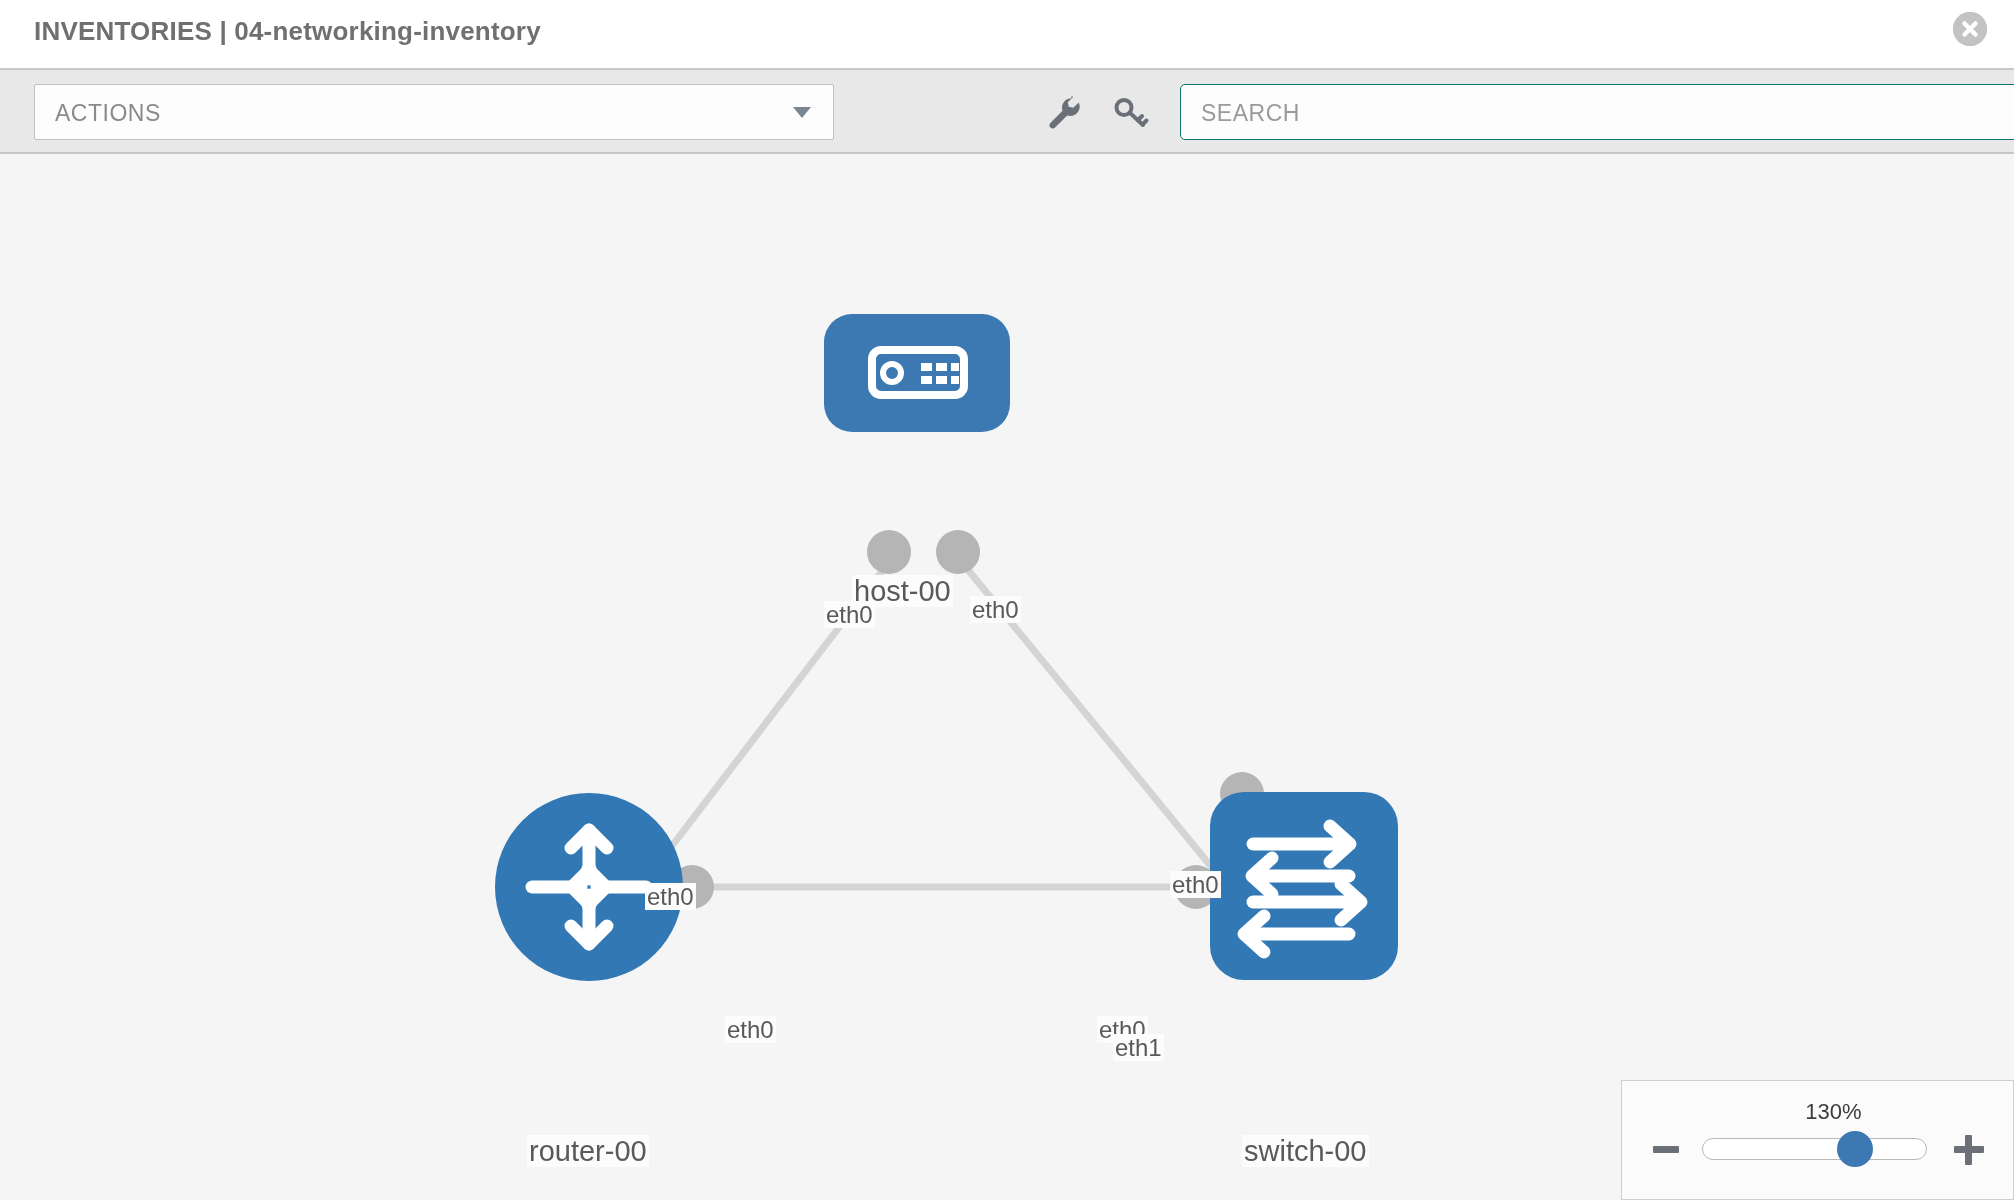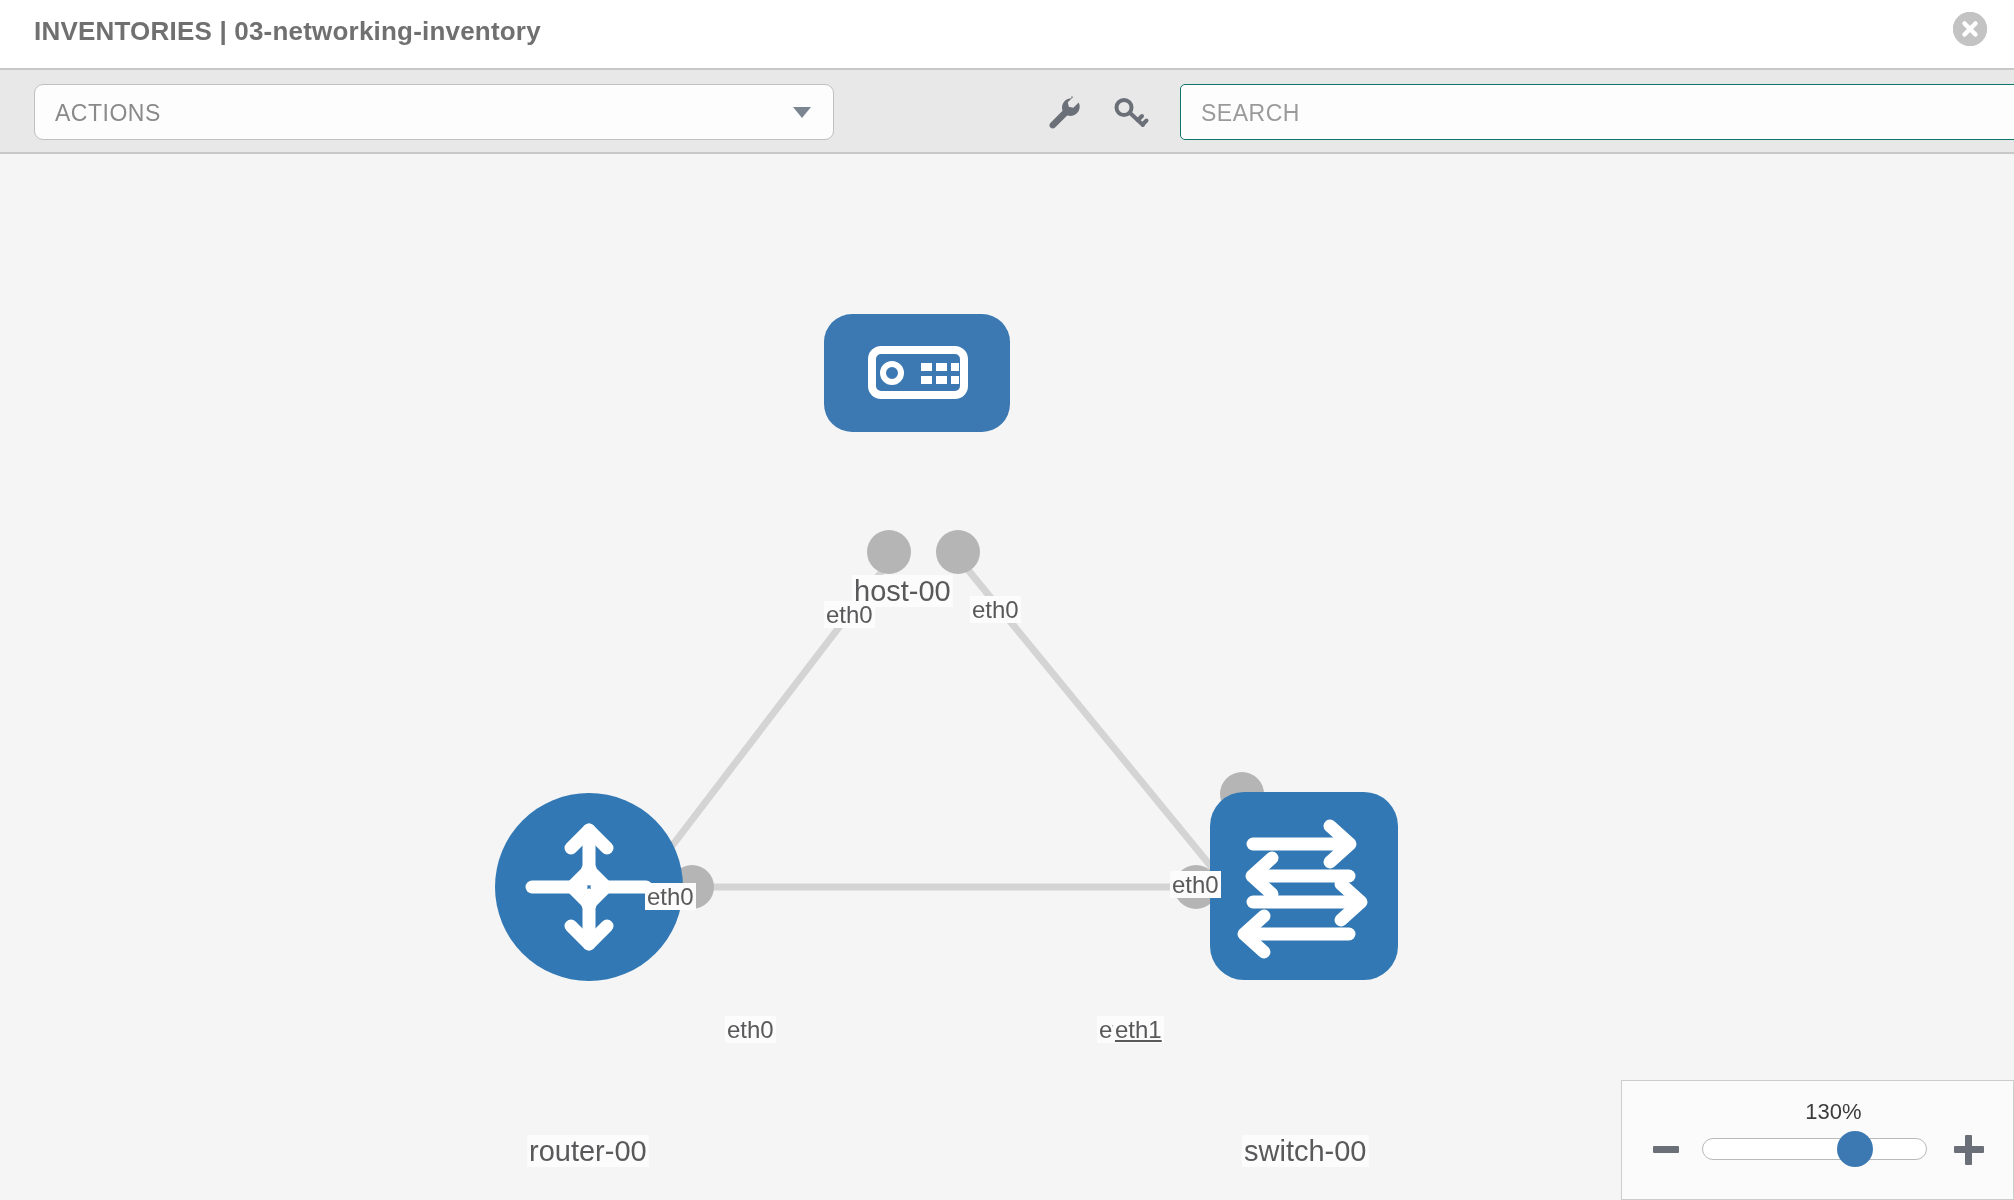--- a/index.html
+++ b/index.html
@@ -63,21 +63,21 @@
     box-sizing: border-box;
   }
   .actions-select {
     position: absolute;
     left: 34px;
     top: 14px;
     width: 800px;
     height: 56px;
     background: #fdfdfd;
     border: 1px solid #c0c0c0;
-    border-radius: 9px;
+    border-radius: 2px;
     box-sizing: border-box;
     cursor: pointer;
   }
   .actions-select .sel-label {
     position: absolute;
     left: 20px;
     top: 15px;
     font-size: 23px;
     color: #8a8a8a;
     letter-spacing: 0.5px;
@@ -224,21 +224,21 @@
     background: #3c79b3;
     cursor: grab;
   }
 </style>
 </head>
 <body>
 
 <div class="app">
 
   <div class="header">
-    <div class="page-title">INVENTORIES | 03-networking-inventory</div>
+    <div class="page-title">INVENTORIES | 04-networking-inventory</div>
     <div class="close-btn">
       <svg width="34" height="34" viewBox="0 0 34 34" aria-hidden="true">
         <circle cx="17" cy="17" r="17" fill="#c3c3c3"></circle>
         <path d="M11.5 11.5 L22.5 22.5 M22.5 11.5 L11.5 22.5" stroke="#ffffff" stroke-width="4.5" stroke-linecap="round"></path>
       </svg>
     </div>
   </div>
 
   <div class="toolbar">
 
@@ -339,21 +339,21 @@
     <div class="nlabel node-name" style="left:852px; top:421px;">host-00</div>
     <div class="nlabel node-name" style="left:527px; top:981px;">router-00</div>
     <div class="nlabel node-name" style="left:1242px;top:981px;">switch-00</div>
 
     <div class="nlabel iface" style="left:824px; top:447px;">eth0</div>
     <div class="nlabel iface" style="left:970px; top:442px;">eth0</div>
     <div class="nlabel iface" style="left:645px; top:729px;">eth0</div>
     <div class="nlabel iface" style="left:1170px;top:717px;">eth0</div>
     <div class="nlabel iface" style="left:725px; top:862px;">eth0</div>
     <div class="nlabel iface" style="left:1097px;top:862px;">eth0</div>
-    <div class="nlabel iface" style="left:1113px;top:862px;text-decoration:underline;">eth1</div>
+    <div class="nlabel iface" style="left:1113px;top:880px;">eth1</div>
 
   </div>
 
   <div class="zoom-panel">
     <div class="zoom-value">130%</div>
     <div class="zoom-minus">
         <span></span>
       </div>
     <div class="zoom-track"></div>
     <div class="zoom-thumb" style="left: 215px;"></div>

